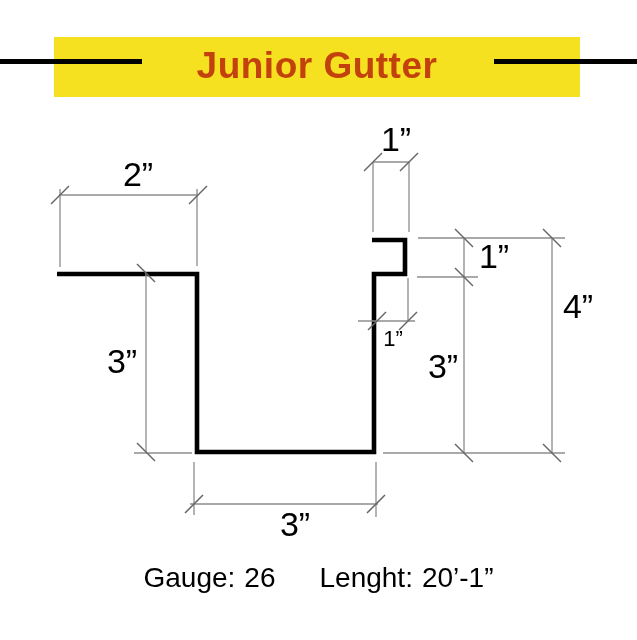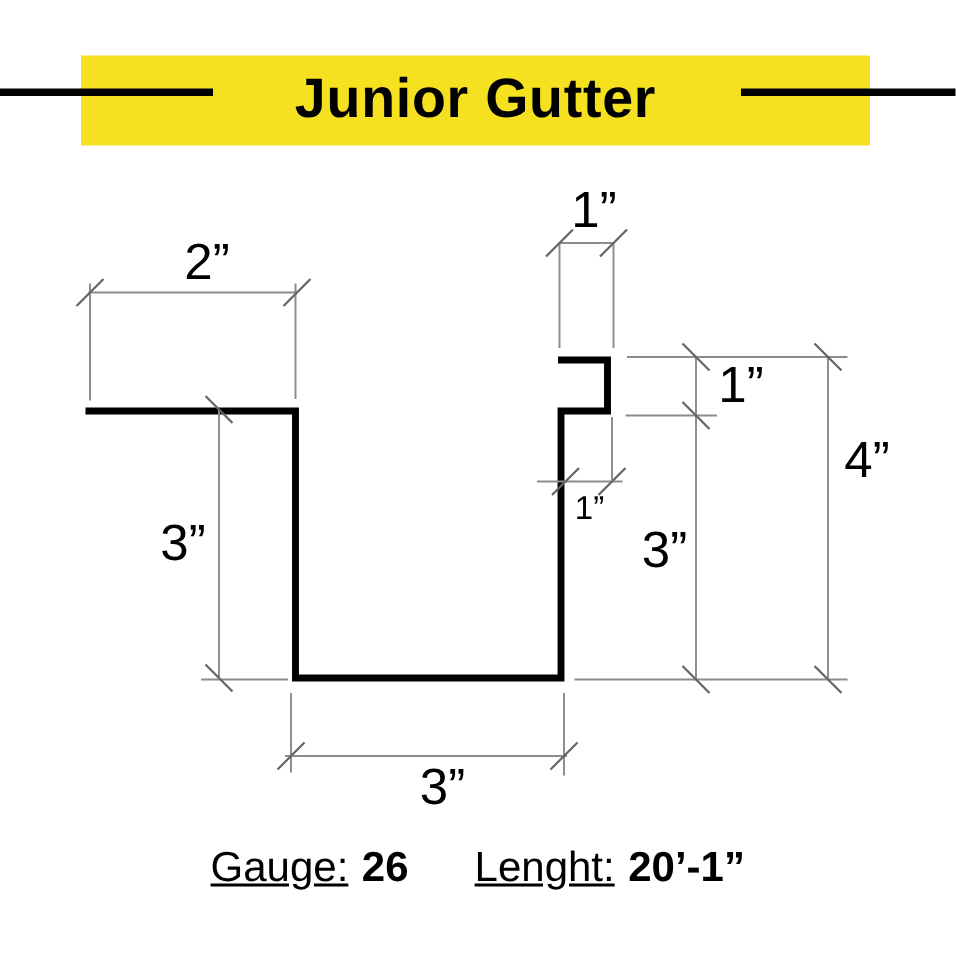--- a/index.html
+++ b/index.html
@@ -14,42 +14,42 @@
 
   
   .banner {
     position: absolute; left: 54px; top: 37px;
     width: 526px; height: 60px;
     background: #F6E120;
     display: flex; align-items: center; justify-content: center;
   }
   .banner-title {
     margin: 12px;
-    font-size: 37px; font-weight: bold; color: #000000;
+    font-size: 37px; font-weight: bold; color: #c2410c;
     letter-spacing: 0.5px;
     padding-bottom: 2px;
   }
   .rule { position: absolute; top: 59px; height: 5px; background: #000; }
   .rule-left  { left: 0; width: 142px; }
   .rule-right { left: 494px; width: 143px; }
 
   
   .drawing { position: absolute; left: 0; top: 0; }
   .dim-label { font-family: "Liberation Sans", sans-serif; }
 
   
   .footer {
     position: absolute; left: 0; top: 562px; width: 637px;
     display: flex; justify-content: center; align-items: baseline;
     font-size: 28px; color: #000;
   }
   .footer .pair { display: flex; align-items: baseline; }
   .footer .pair + .pair { margin-left: 44px; }
-  .footer .lbl { font-weight: normal; text-decoration: underline; }
-  .footer .val { font-weight: bold; margin-left: 9px; }
+  .footer .lbl { font-weight: normal; }
+  .footer .val { font-weight: normal; margin-left: 9px; }
 </style>
 </head>
 <body>
 
 <div class="page">
 
   <div class="banner">
     <h1 class="banner-title">Junior Gutter</h1>
   </div>
   <div class="rule rule-left"></div>

